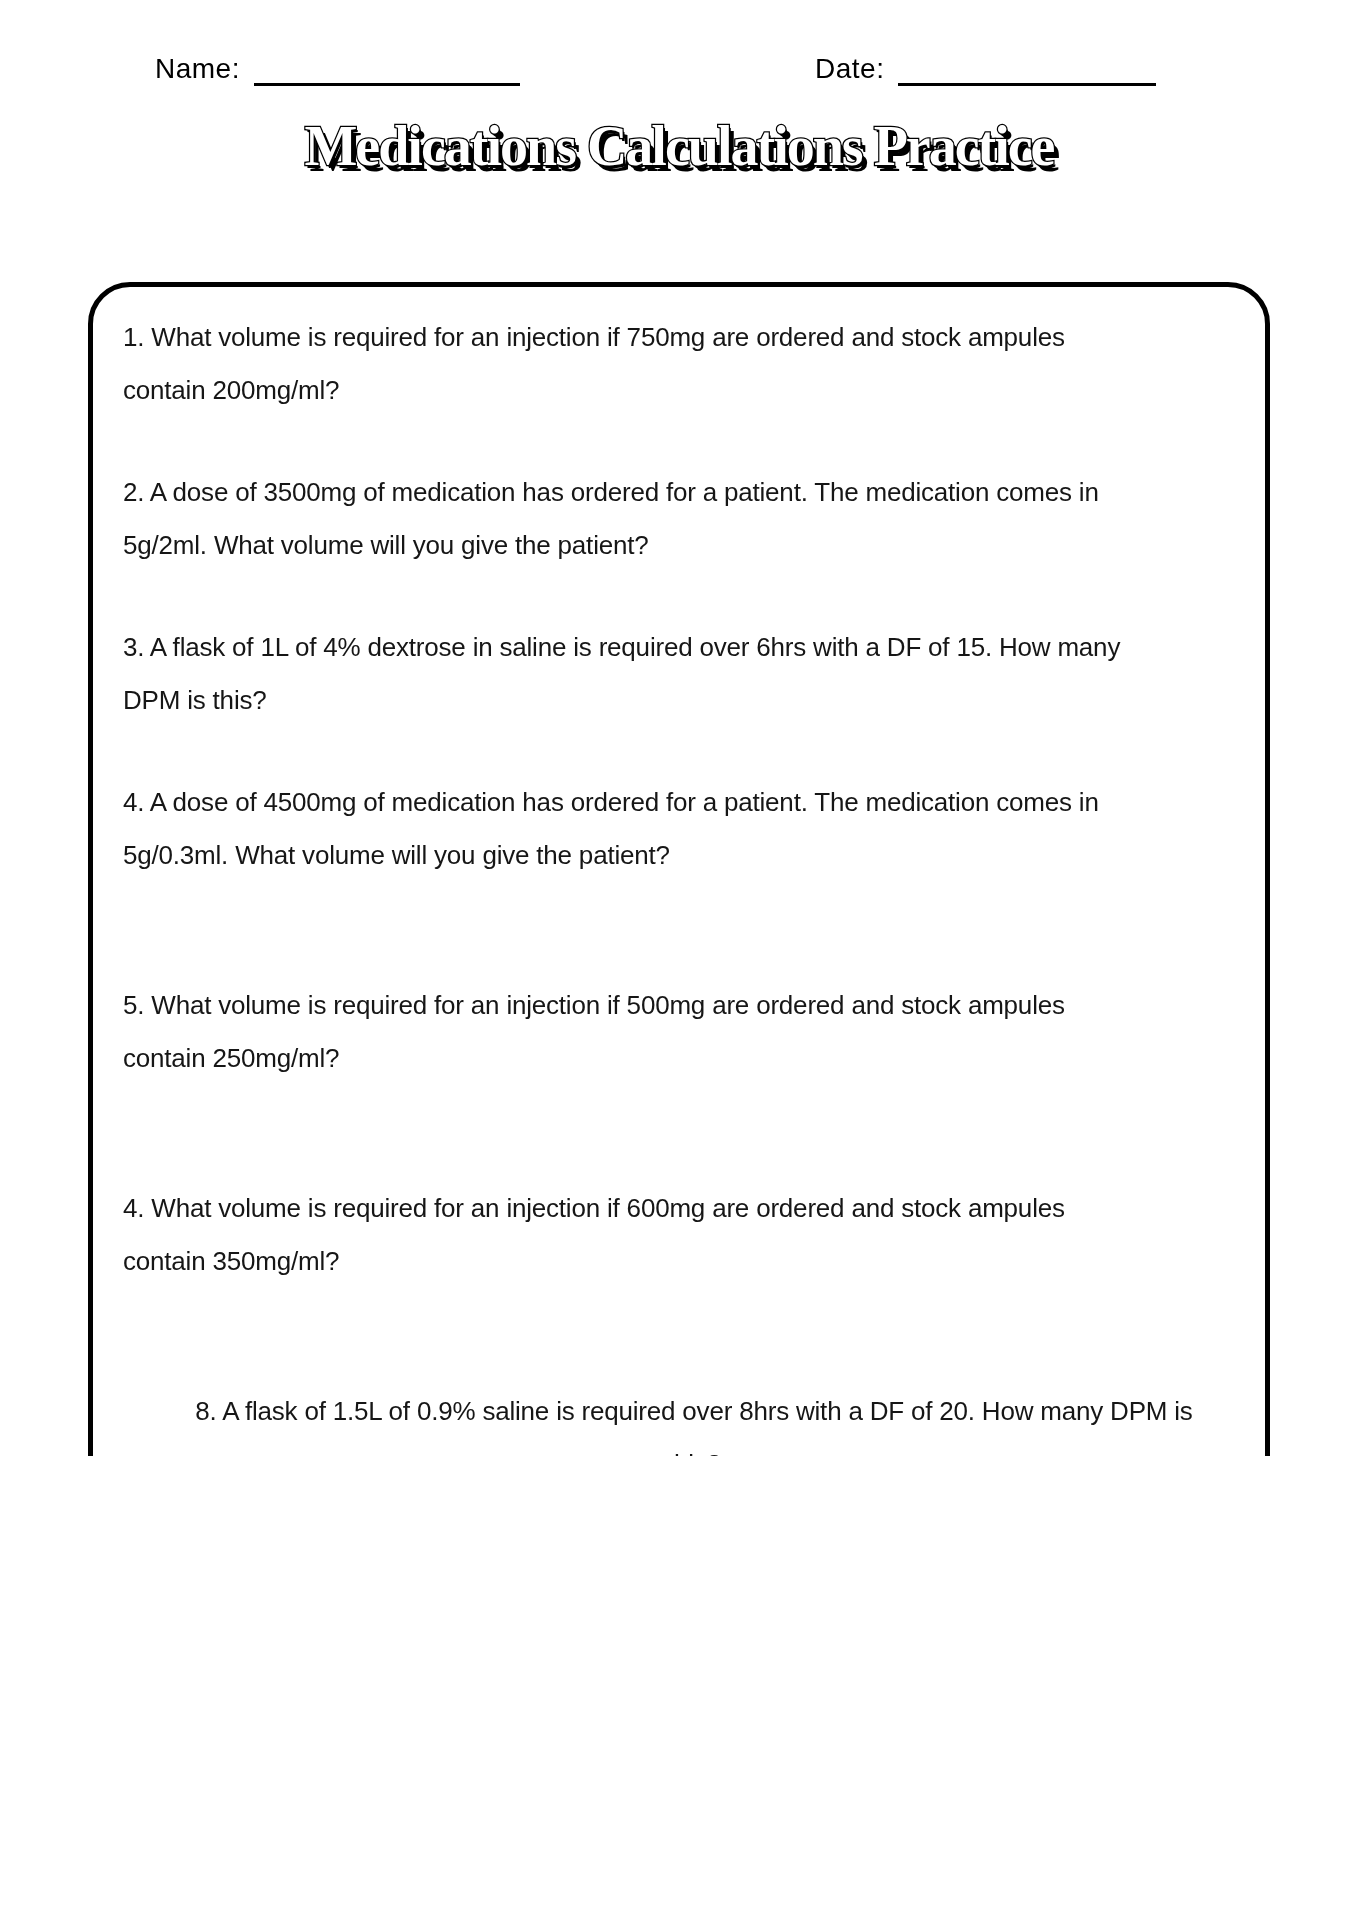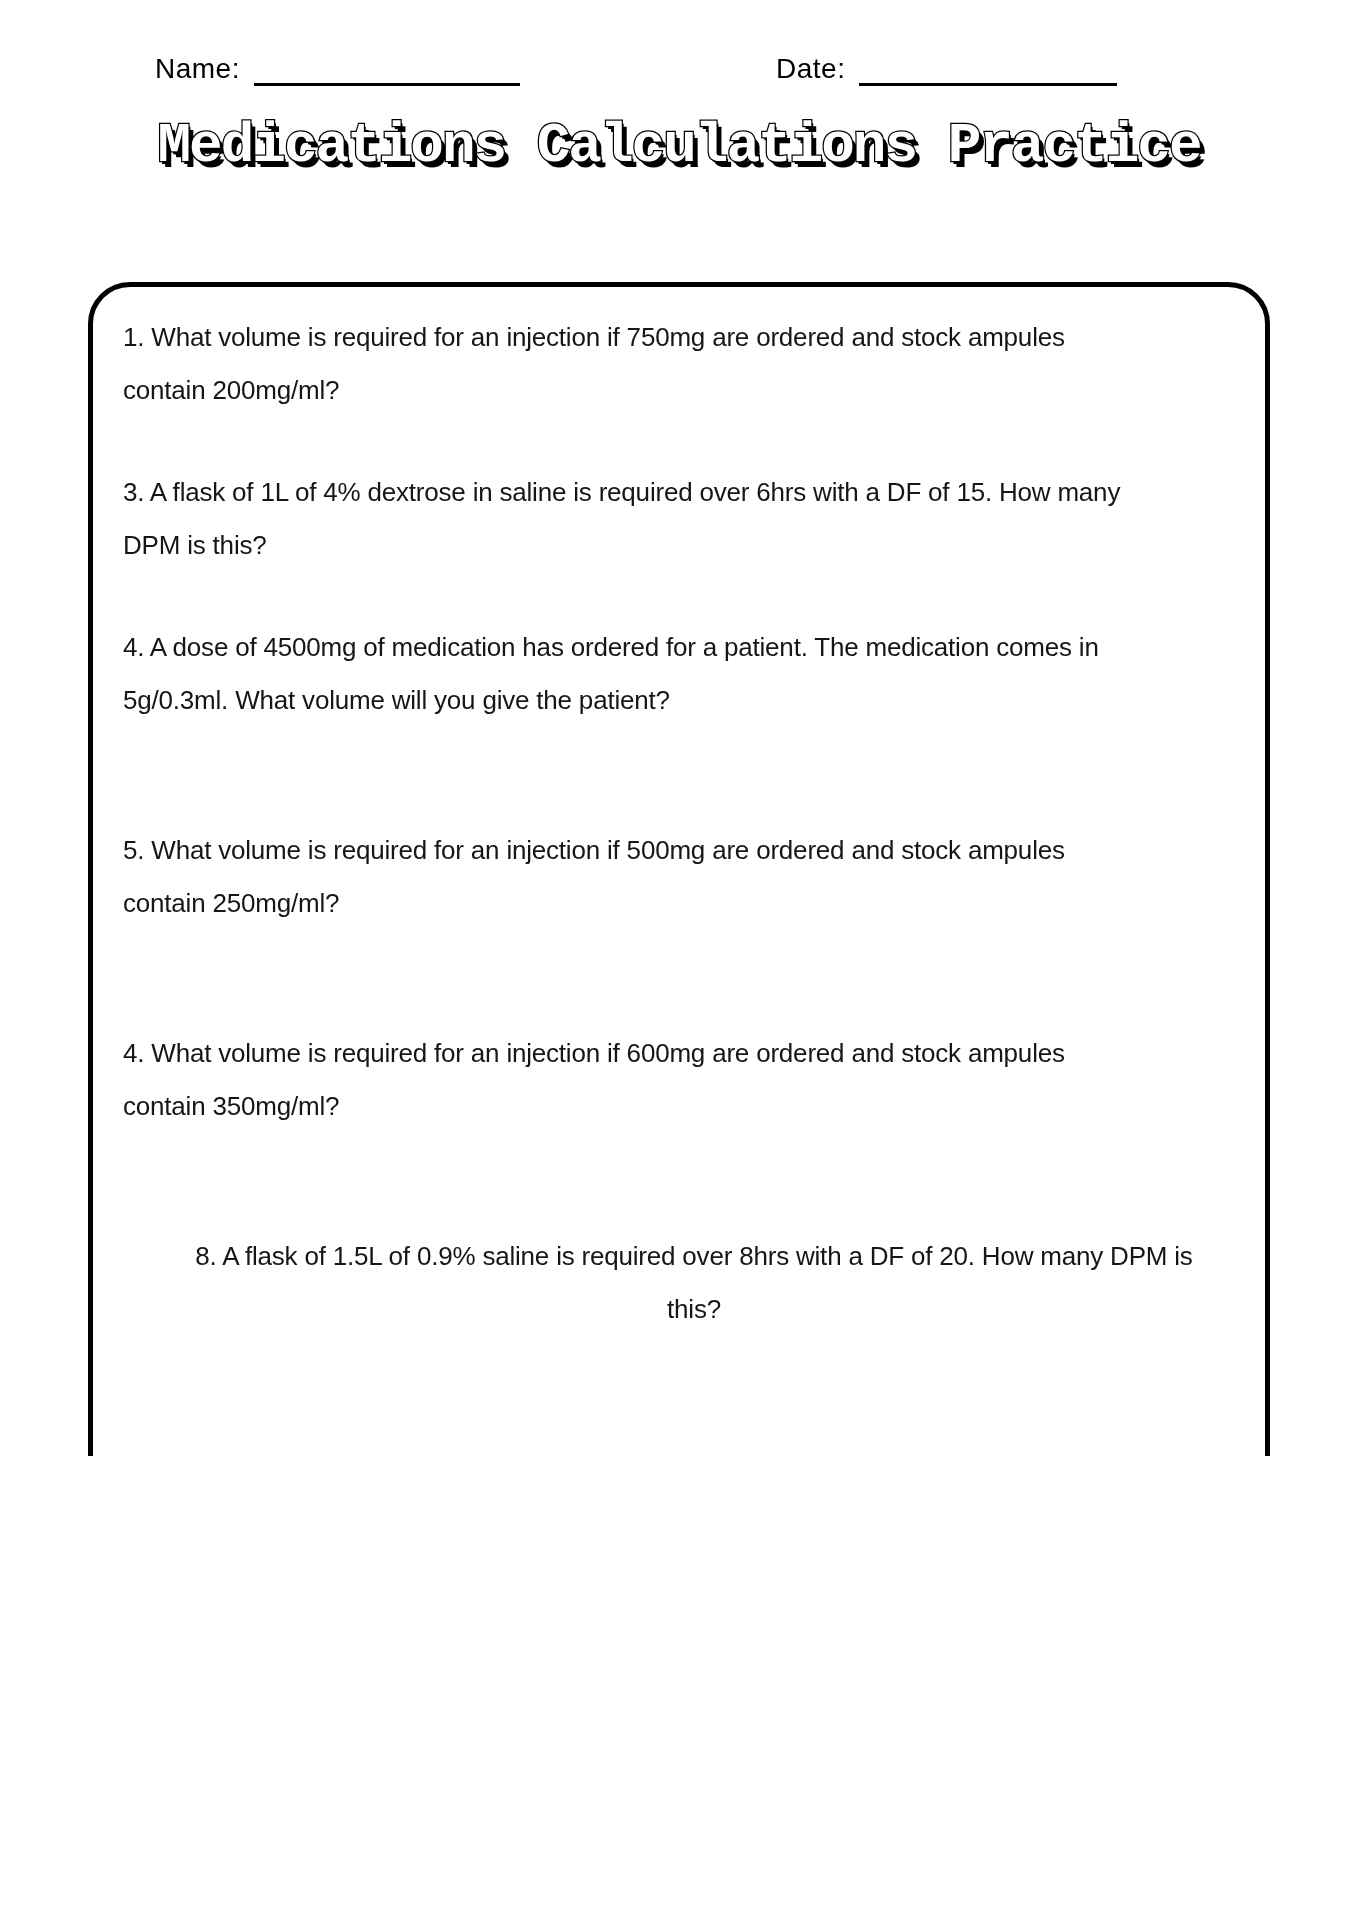--- a/index.html
+++ b/index.html
@@ -11,42 +11,42 @@
     font-family: "Liberation Sans", sans-serif;
     overflow: hidden;
   }
   .field-group {
     position: absolute;
     top: 50px;
     display: flex;
     align-items: flex-end;
   }
   .name-group { left: 155px; }
-  .date-group { left: 776px; align-items: flex-end; }
+  .date-group { left: 815px; align-items: flex-end; }
   .field-label {
     font-size: 28px;
     color: #000;
     line-height: 1.25;
     letter-spacing: 0.5px;
   }
   .blank-line {
     display: inline-block;
     border-bottom: 3px solid #000;
     height: 33px;
     margin-left: 14px;
   }
   .name-line { width: 266px; }
   .date-line { width: 258px; }
   .page-title {
     position: absolute;
     top: 114px;
     left: 0;
     width: 100%;
     text-align: center;
-    font-family: Liberation Mono, monospace;
+    font-family: Liberation Serif, serif;
     font-weight: bold;
     font-size: 56px;
     letter-spacing: -2px;
     color: #ffffff;
     -webkit-text-stroke: 2.5px #000;
     paint-order: stroke fill;
     text-shadow: 5px 6px 0 #000, 2px 3px 0 #000;
     white-space: nowrap;
   }
   .questions-box {
@@ -86,20 +86,22 @@
   <div class="field-group date-group">
     <span class="field-label">Date:</span>
     <span class="blank-line date-line"></span>
   </div>
 
   <div class="page-title">Medications Calculations Practice</div>
 
   <div class="questions-box">
     <div class="question">1. What volume is required for an injection if 750mg are ordered and stock ampules
 contain 200mg/ml?</div>
+    <div class="question">2. A dose of 3500mg of medication has ordered for a patient. The medication comes in
+5g/2ml. What volume will you give the patient?</div>
     <div class="question">3. A flask of 1L of 4% dextrose in saline is required over 6hrs with a DF of 15. How many
 DPM is this?</div>
     <div class="question gap-large">4. A dose of 4500mg of medication has ordered for a patient. The medication comes in
 5g/0.3ml. What volume will you give the patient?</div>
     <div class="question gap-large">5. What volume is required for an injection if 500mg are ordered and stock ampules
 contain 250mg/ml?</div>
     <div class="question gap-large">4. What volume is required for an injection if 600mg are ordered and stock ampules
 contain 350mg/ml?</div>
     <div class="question gap-none">8. A flask of 1.5L of 0.9% saline is required over 8hrs with a DF of 20. How many DPM is
 this?</div>

